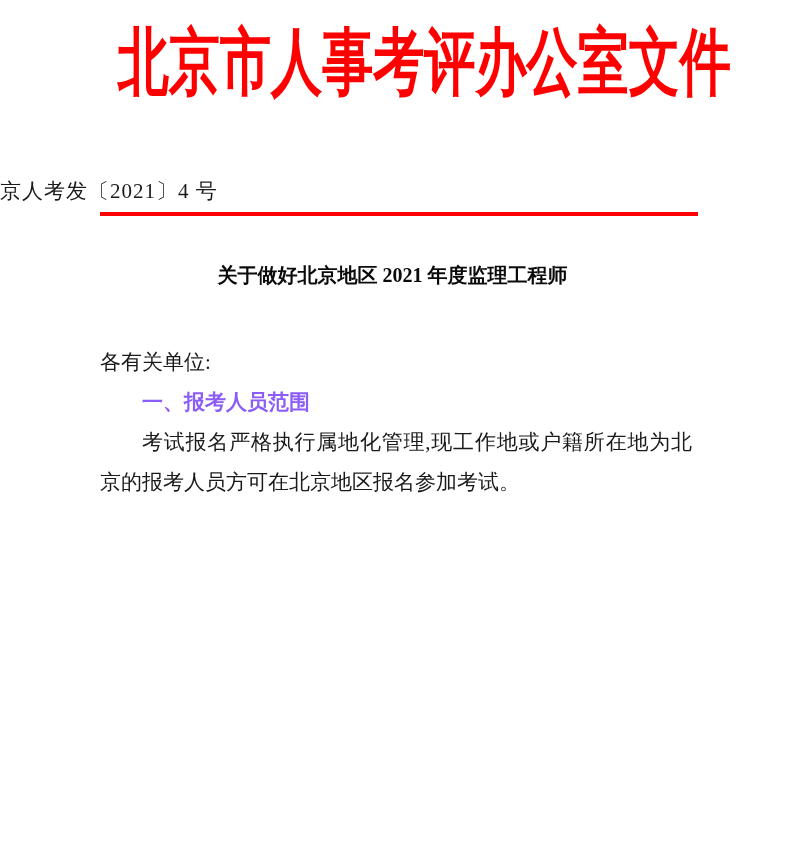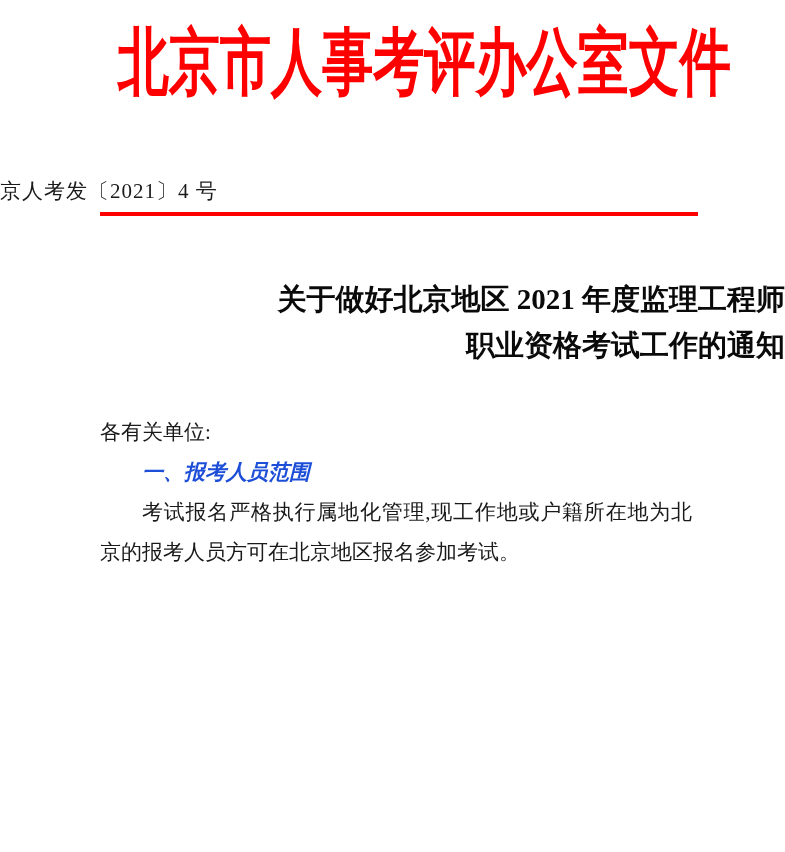--- a/index.html
+++ b/index.html
@@ -39,23 +39,23 @@
   }
 
   .red-line {
     margin: 8px 0 0 100px;
     width: 598px;
     height: 4px;
     background: #fe0000;
   }
 
   .doc-title {
-    margin-top: 60px;
-    text-align: right;
-    font-size: 29px;
+    margin-top: 36px;
+    text-align: center;
+    font-size: 20px;
     line-height: 46px;
     font-weight: bold;
     color: #0a0a0a;
   }
 
   .body-block {
     margin: 44px 93px 0 100px; 
     font-size: 21px;
     line-height: 40px;
     text-align: justify;
@@ -64,38 +64,36 @@
 
   .salutation { text-indent: 0; }
 
   .para { text-indent: 2em; }
 
   .section-heading {
     text-indent: 2em;
     font-weight: bold;
     font-family: "Liberation Sans", "DejaVu Sans", sans-serif;
     font-size: 21px;
-    color: #1d4ed8;
-    font-style: italic;
+    color: #8b5cf6;
   }
 </style>
 </head>
 <body>
 
 <div class="page">
 
   <div class="header-title">北京市人事考评办公室文件</div>
 
   <div class="doc-number">京人考发〔2021〕4 号</div>
 
   <div class="red-line"></div>
 
   <div class="doc-title">
     <span>关于做好北京地区 2021 年度监理工程师</span><br>
-    <span>职业资格考试工作的通知</span>
   </div>
 
   <div class="body-block">
     <p class="salutation">各有关单位:</p>
 
 
     <p class="section-heading">一、报考人员范围</p>
 
     <p class="para">考试报名严格执行属地化管理,现工作地或户籍所在地为北京的报考人员方可在北京地区报名参加考试。</p>
   </div>

